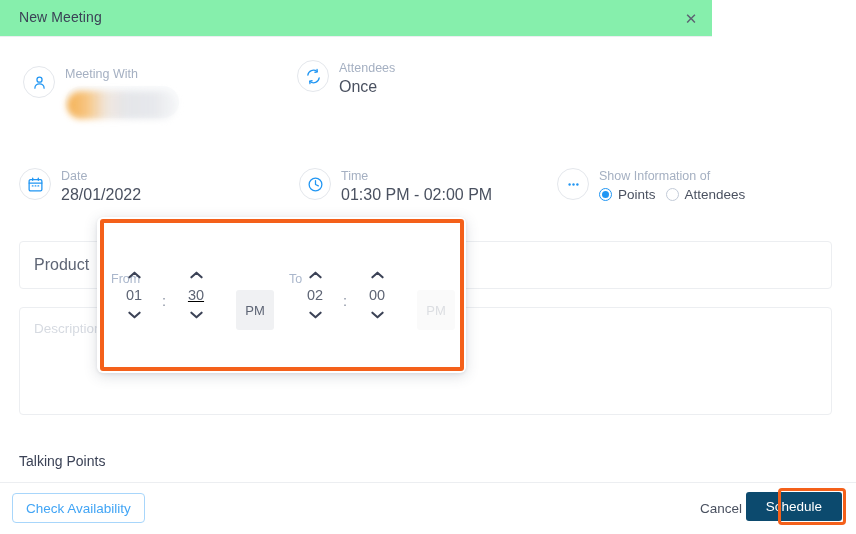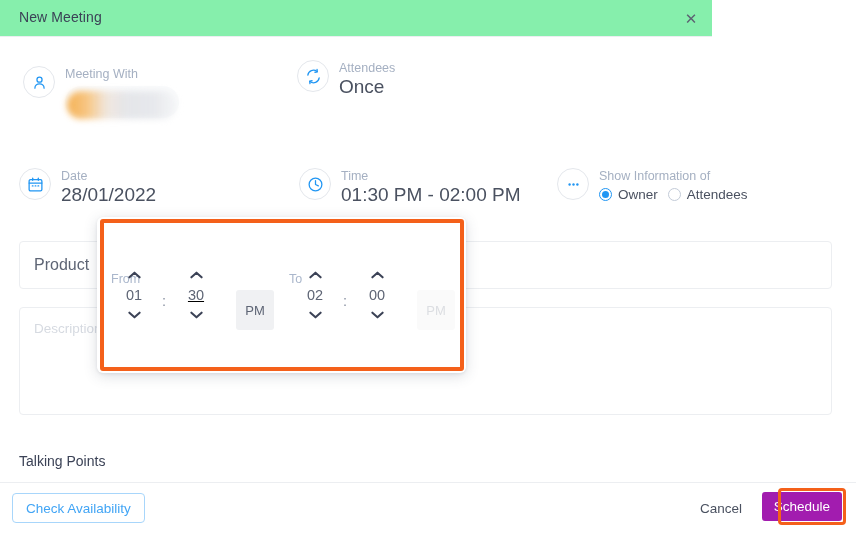--- a/index.html
+++ b/index.html
@@ -44,21 +44,21 @@
     border: 1px solid #e4e7ec; background: #fff;
     display: flex; align-items: center; justify-content: center;
     flex: 0 0 auto;
   }
   .circ-icon svg { display: block; }
   .f-label {
     font-size: 12.5px; color: #a5b0c2; line-height: 15px;
     padding-top: 1px;
   }
   .f-value {
-    font-size: 19px; color: #4a5160; line-height: 18px; padding-top: 2px;
+    font-size: 16px; color: #4a5160; line-height: 18px; padding-top: 2px;
   }
   .f-text { display: flex; flex-direction: column; }
 
   
   .redact-pill {
     margin-top: 5px;
     width: 110px; height: 28px; border-radius: 14px;
     background: linear-gradient(90deg,
       rgba(244,166,59,.88) 0%,
       rgba(246,180,90,.75) 18%,
@@ -127,22 +127,22 @@
   }
   .btn-text {
     position: absolute; right: 104px; top: 10px;
     height: 30px; padding: 0 10px; border: none; background: none;
     color: #4a5160; font-size: 13.5px; cursor: pointer;
     display: flex; align-items: center;
     font-family: "Liberation Sans", sans-serif;
   }
   .btn-primary {
     position: absolute; right: 14px; top: 9px;
-    height: 29px; padding: 0 12px;
-    background: #a21caf; border: none; border-radius: 3px;
+    height: 29px; padding: 0 20px;
+    background: #0c4a6e; border: none; border-radius: 3px;
     color: #fff; font-size: 13.5px; cursor: pointer;
     display: flex; align-items: center;
     font-family: "Liberation Sans", sans-serif;
   }
   
   .hl-ring-schedule {
     position: absolute; right: 10px; top: 5px;
     width: 68px; height: 37px;
     border: 3px solid #f4601a; border-radius: 4px;
     pointer-events: none;
@@ -261,21 +261,21 @@
         <circle cx="6.5" cy="12" r="1.7"></circle>
           <circle cx="12" cy="12" r="1.7"></circle>
           <circle cx="17.5" cy="12" r="1.7"></circle>
       </svg>
     </div>
     <div class="f-text">
       <div class="f-label">Show Information of</div>
       <div class="radio-row">
         <div class="radio-opt">
           <span class="radio-dot on"></span>
-          <span class="radio-lbl">Owner</span>
+          <span class="radio-lbl">Points</span>
         </div>
         <div class="radio-opt">
           <span class="radio-dot"></span>
           <span class="radio-lbl">Attendees</span>
         </div>
       </div>
     </div>
   </div>
 
   <div class="inp-box" style="left:19px; top:241px; width:813px; height:48px;">

